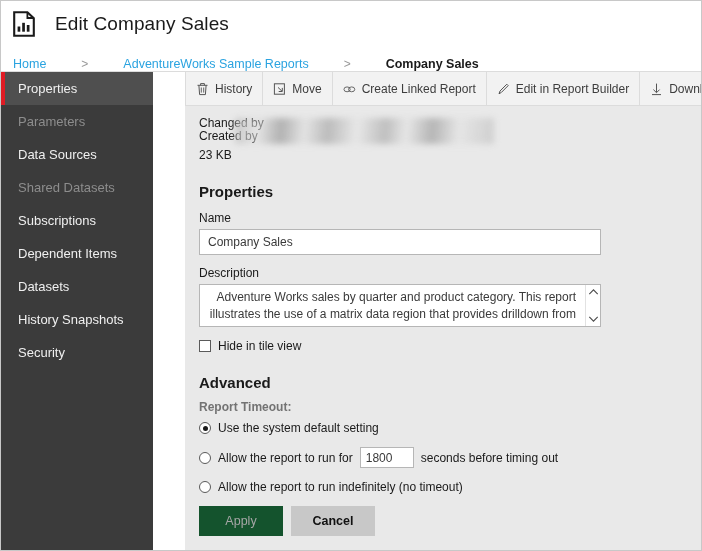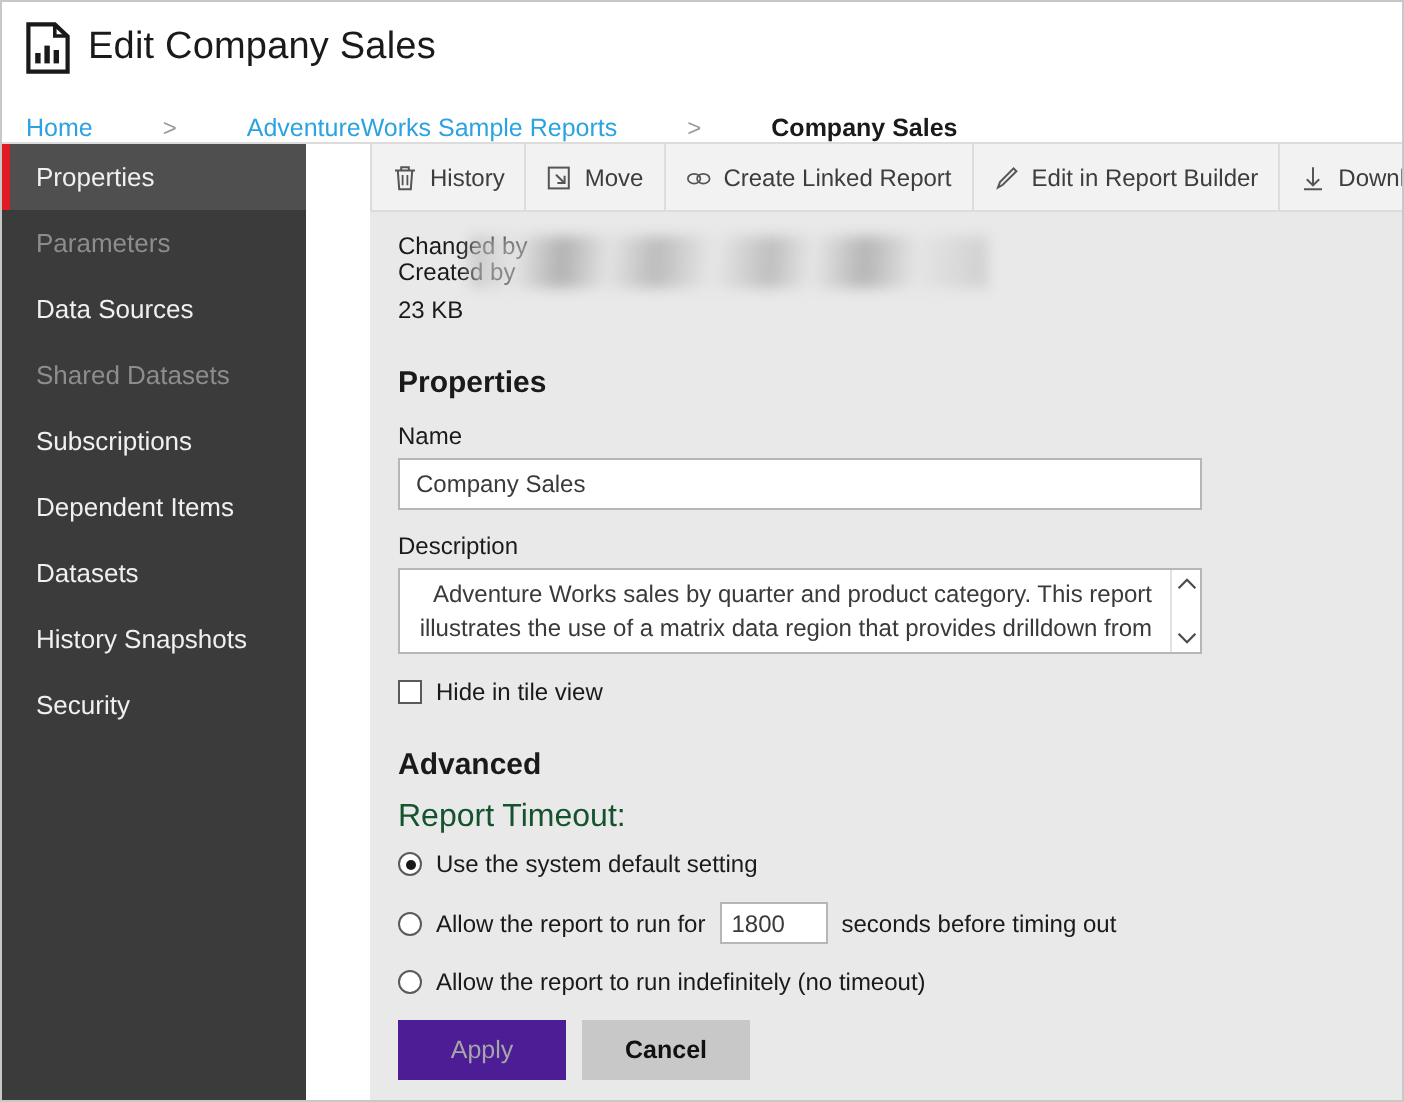--- a/index.html
+++ b/index.html
@@ -25,20 +25,21 @@
   
   .header {
     height: 70px;
     background: #ffffff;
     padding: 6px 0 0 12px;
   }
   .title-row {
     display: flex;
     align-items: center;
     height: 34px;
+    gap: 11px;
   }
   .doc-icon {
     width: 22px; height: 26px;
     margin-right: 9px;
     flex: 0 0 auto;
     display: block;
   }
   .title-text {
     font-size: 19px;
     color: #1a1a1a;
@@ -253,24 +254,25 @@
   }
   .cb {
     width: 12px; height: 12px;
     border: 1px solid #5a5a5a;
     background: #ffffff;
     margin-right: 7px;
     flex: 0 0 auto;
   }
 
   .sub-label {
-    font-size: 16px;
-    color: #14532d;
+    font-size: 12px;
+    color: #737373;
     margin-top: 9px;
     margin-bottom: 7px;
+    font-weight: bold;
   }
   .radio-row {
     display: flex;
     align-items: center;
     font-size: 12px;
     color: #1a1a1a;
     margin-bottom: 12px;
     cursor: pointer;
     width: fit-content;
   }
@@ -310,21 +312,21 @@
   }
   .btn {
     width: 84px;
     height: 30px;
     font-family: "Liberation Sans", sans-serif;
     font-size: 12.5px;
     border: none;
     cursor: pointer;
   }
   .btn-apply {
-    background: #4c1d95;
+    background: #14532d;
     color: #a6a6a6;
     margin-right: 8px;
     cursor: default;
   }
   .btn-cancel {
     background: #c8c8c8;
     color: #111111;
     font-weight: bold;
   }
 </style>

